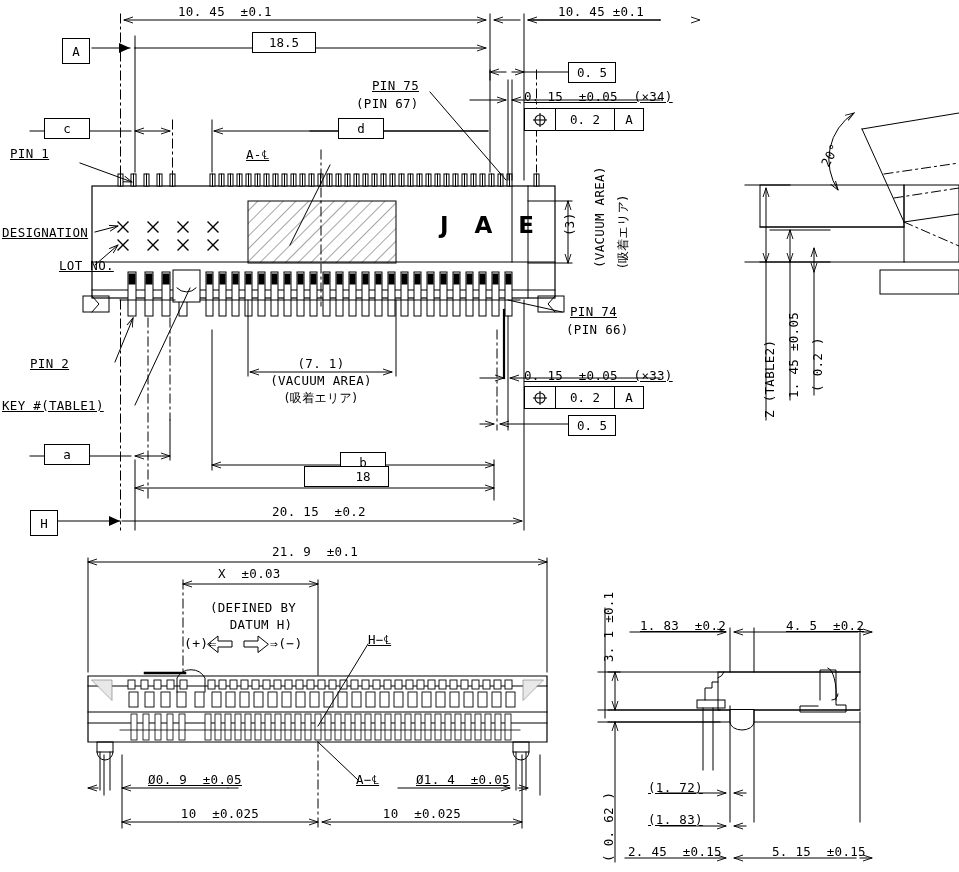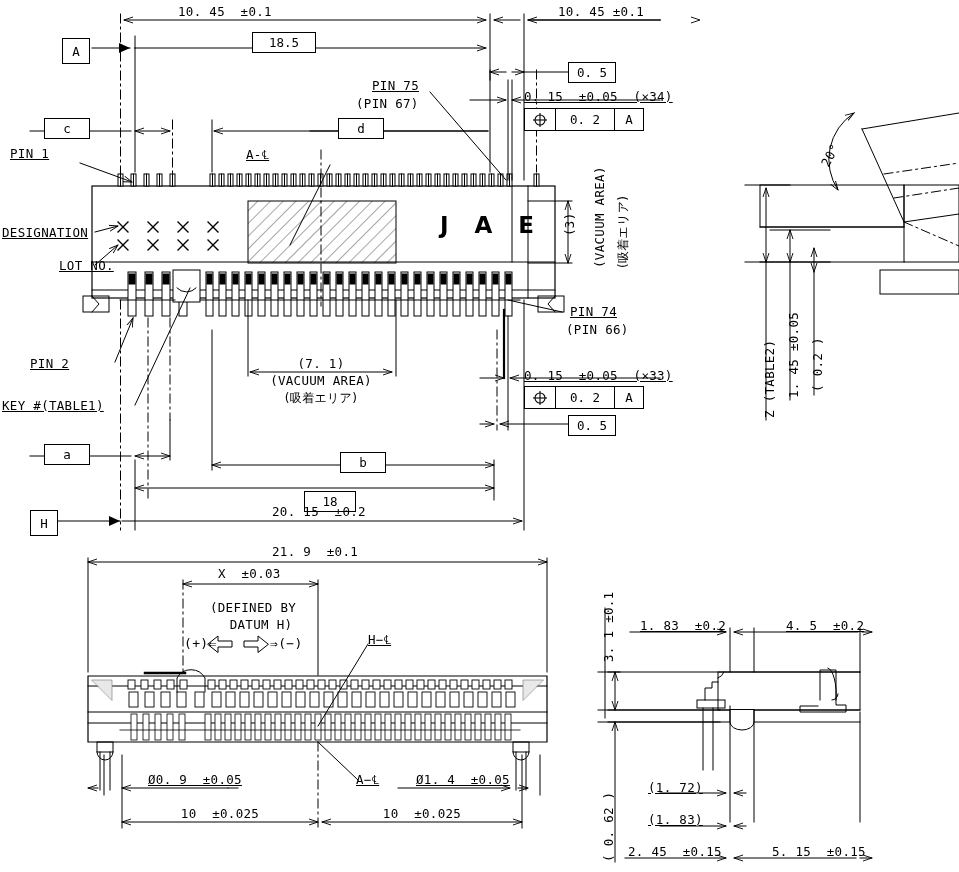--- a/index.html
+++ b/index.html
@@ -634,21 +634,21 @@
 <div class="box" style="left:568px;top:415px;width:46px;height:19px;">
   <span>0. 5</span>
 </div>
 
 <div class="box" style="left:44px;top:444px;width:44px;height:19px;">
   <span>a</span>
 </div>
 <div class="box" style="left:340px;top:452px;width:44px;height:19px;">
   <span>b</span>
 </div>
-<div class="box" style="left:304px;top:491px;width:50px;height:19px;">
+<div class="box" style="left:304px;top:466px;width:50px;height:19px;padding-left:33px;">
   <span>18</span>
 </div>
 <div class="lbl" style="left:272px;top:504px;">20. 15  ±0.2</div>
 <div class="box" style="left:30px;top:510px;width:26px;height:24px;">
   <span>H</span>
 </div>
 
 <div class="lbl" style="left:818px;top:162px;transform:rotate(-62deg);transform-origin:left top;">20°</div>
 <div class="lbl" style="left:762px;top:418px;transform:rotate(-90deg);transform-origin:left top;">Z (TABLE2)</div>
 <div class="lbl" style="left:786px;top:398px;transform:rotate(-90deg);transform-origin:left top;">1. 45 ±0.05</div>

